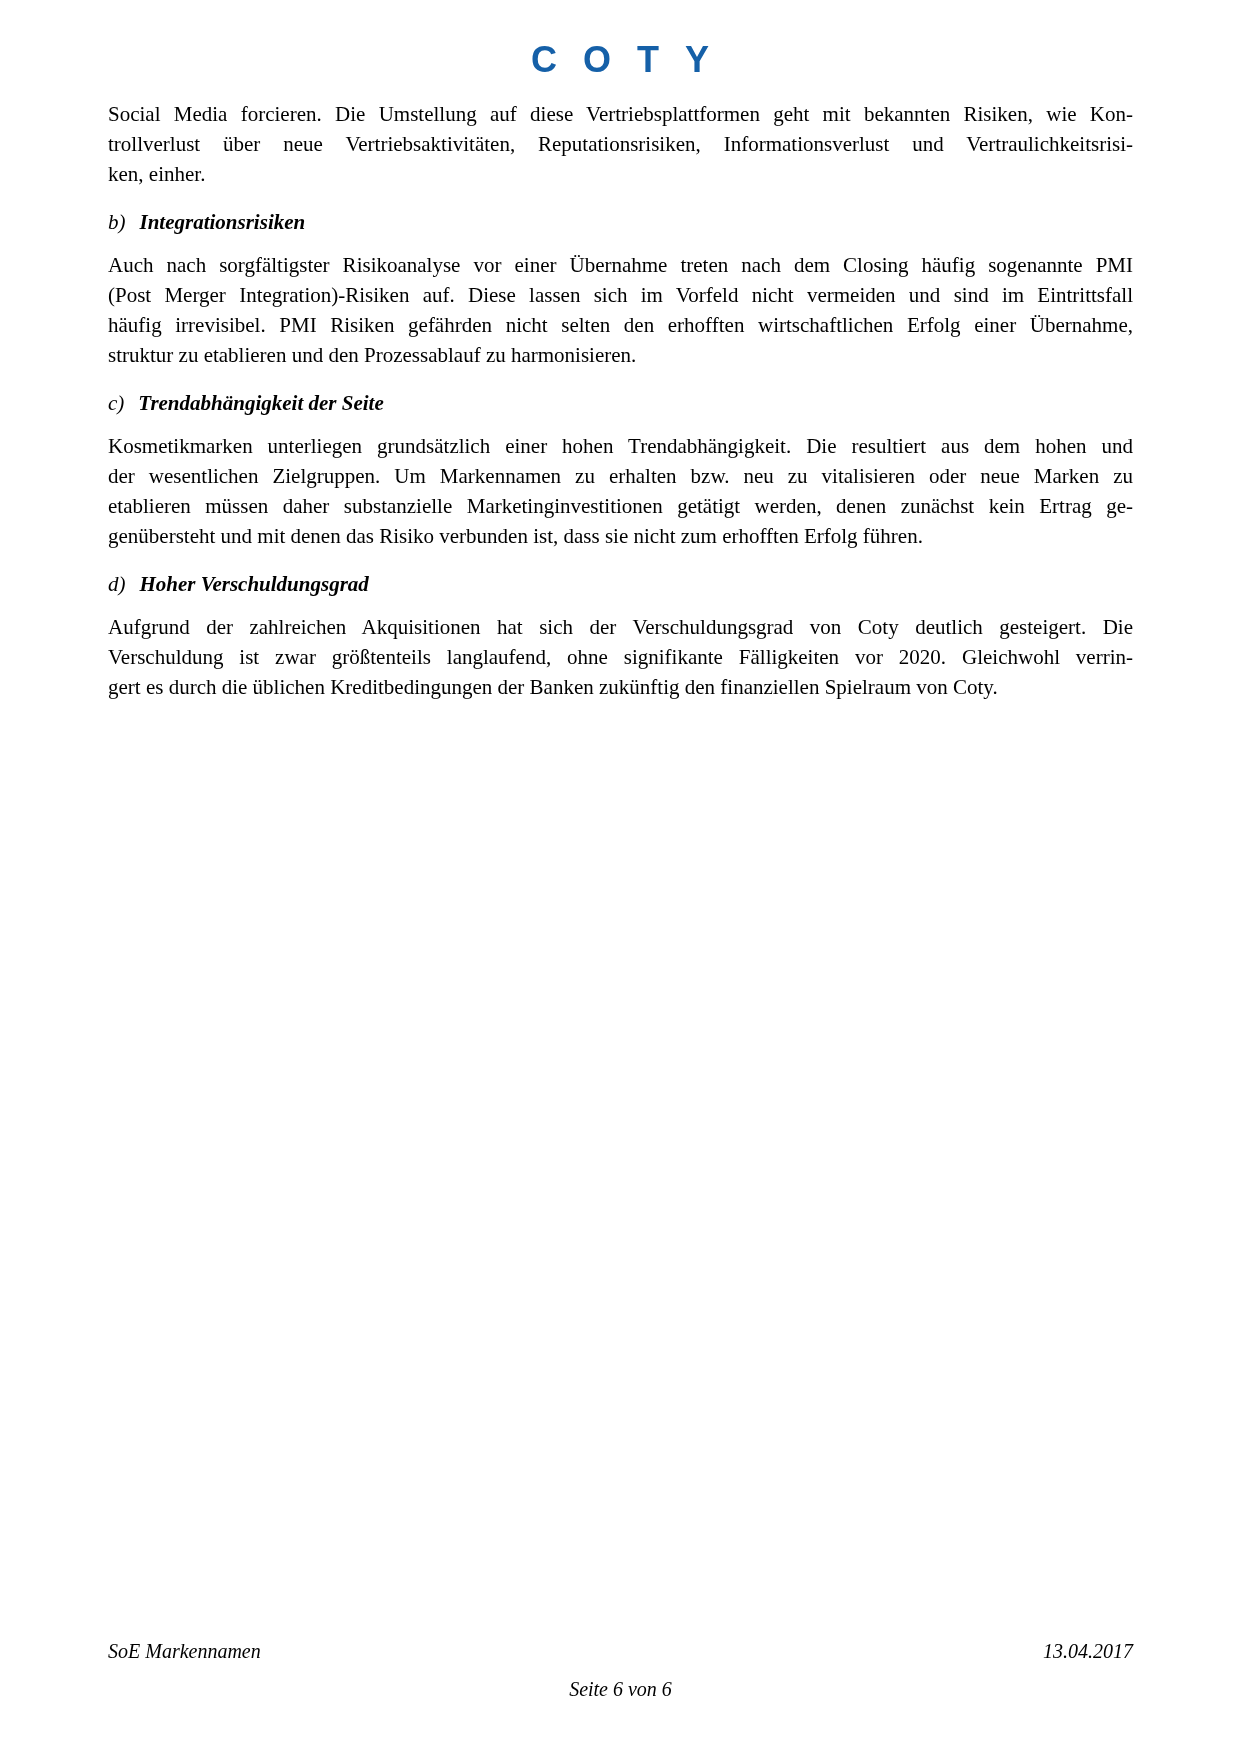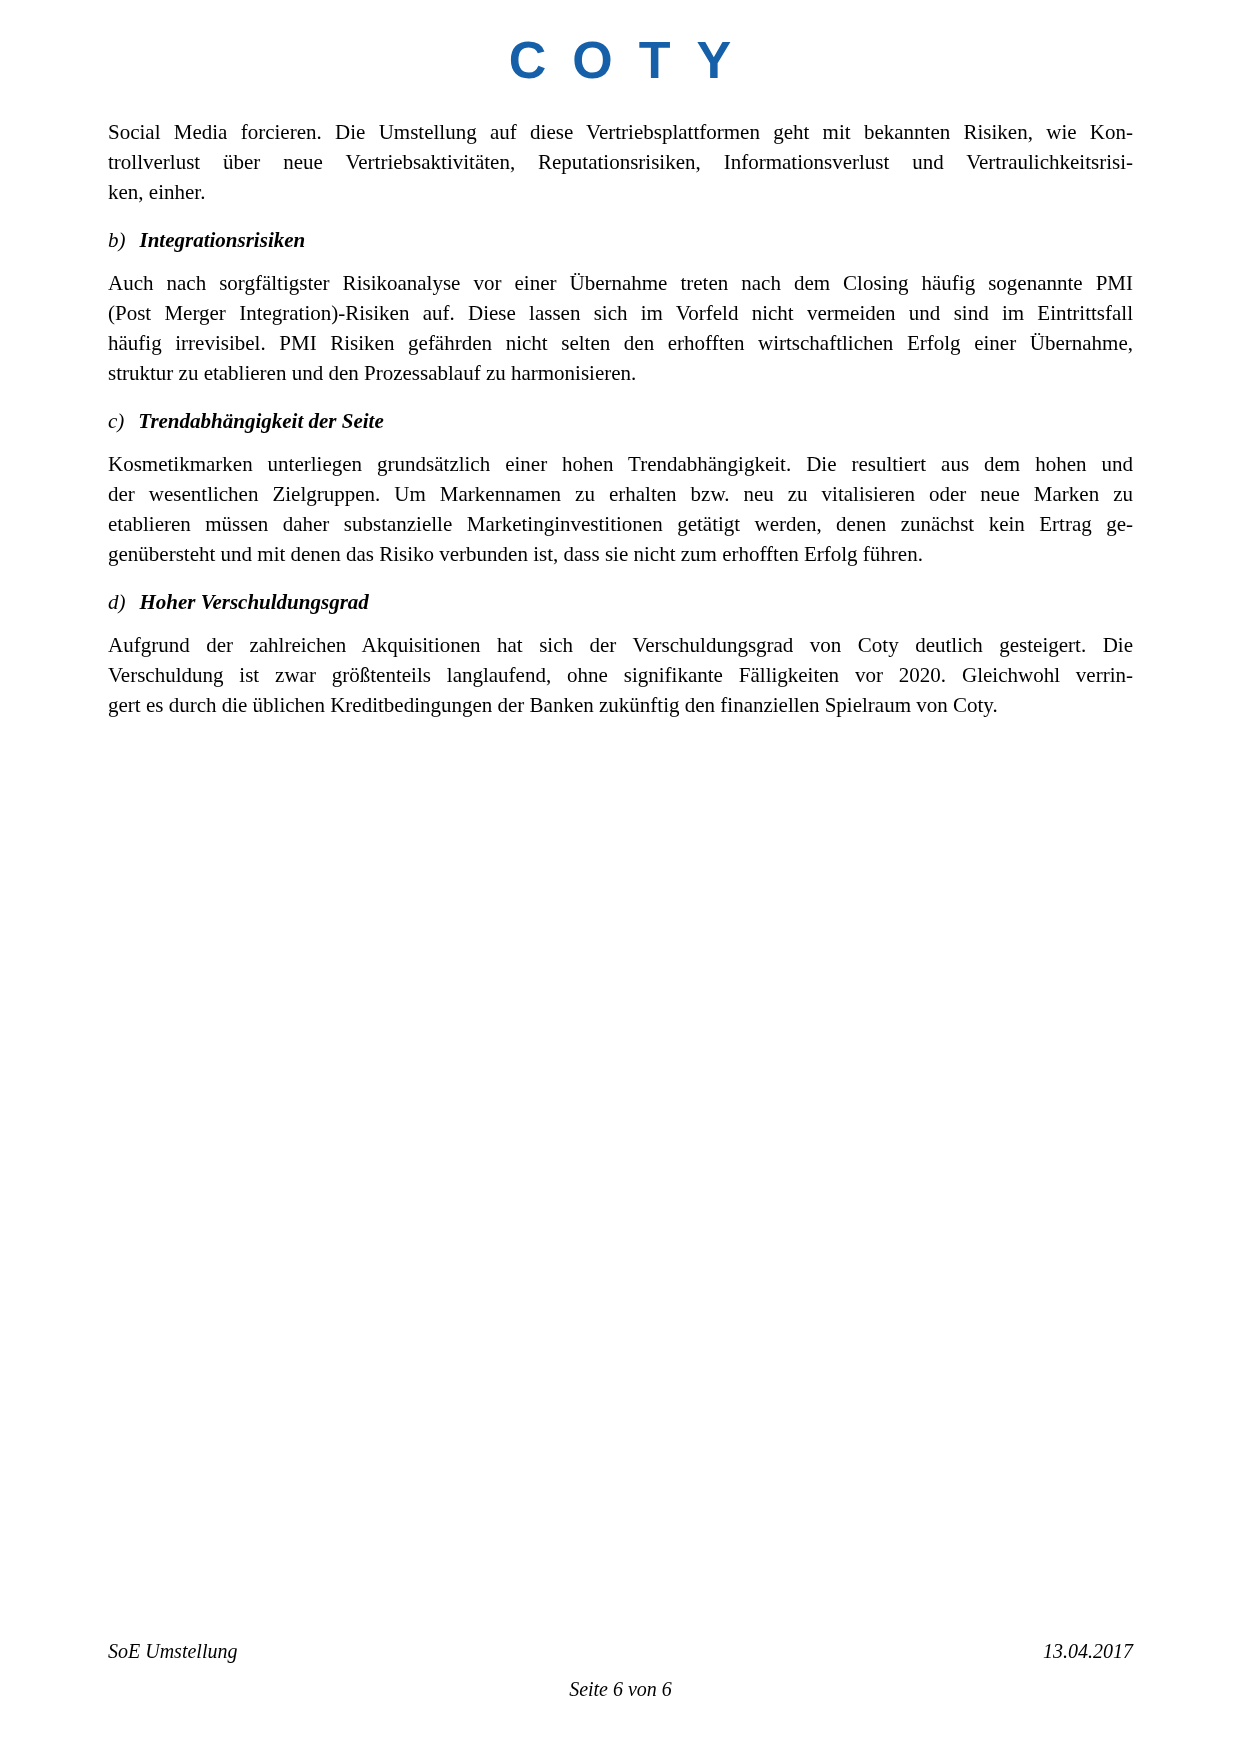--- a/index.html
+++ b/index.html
@@ -14,28 +14,28 @@
   }
   .page {
     position: absolute;
     inset: 0;
   }
   .logo {
     margin-top: 40px;
     text-align: center;
     font-family: "Liberation Sans", sans-serif;
     font-weight: 700;
-    font-size: 52px;
+    font-size: 36px;
     letter-spacing: 26px;
     padding-left: 26px; 
     line-height: 40px;
     user-select: none;
   }
   .doc-content {
-    margin: 37px 107px 0 108px;
+    margin: 19px 107px 0 108px;
     font-size: 21px;
     line-height: 30px;
   }
   .paragraph { margin-bottom: 12px; }
   .line { text-align: justify; text-align-last: justify; }
   .line.last { text-align-last: left; }
   .heading {
     font-style: italic;
     margin: 18px 0 13px 0;
   }
@@ -90,19 +90,19 @@
       <div class="heading"><span class="h-label">d)</span><span class="h-title">Hoher Verschuldungsgrad</span></div>
       <div class="paragraph">
         <div class="line">Aufgrund der zahlreichen Akquisitionen hat sich der Verschuldungsgrad von Coty deutlich gesteigert. Die</div>
         <div class="line">Verschuldung ist zwar größtenteils langlaufend, ohne signifikante Fälligkeiten vor 2020. Gleichwohl verrin-</div>
         <div class="line last">gert es durch die üblichen Kreditbedingungen der Banken zukünftig den finanziellen Spielraum von Coty.</div>
       </div>
     </div>
 
   <div class="footer">
     <div class="footer-row">
-      <span>SoE Umstellung</span>
+      <span>SoE Markennamen</span>
       <span>13.04.2017</span>
     </div>
     <div class="footer-center">Seite 6 von 6</div>
   </div>
 
 </div>
 
 </body></html>

